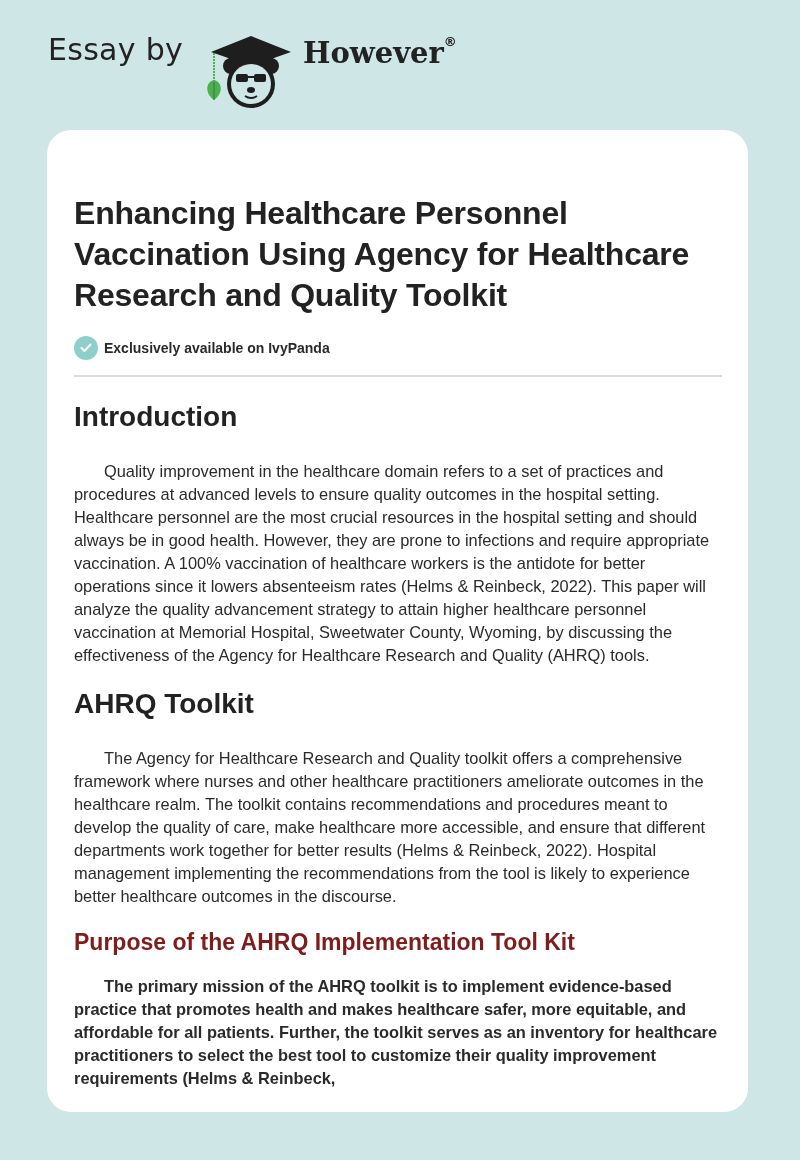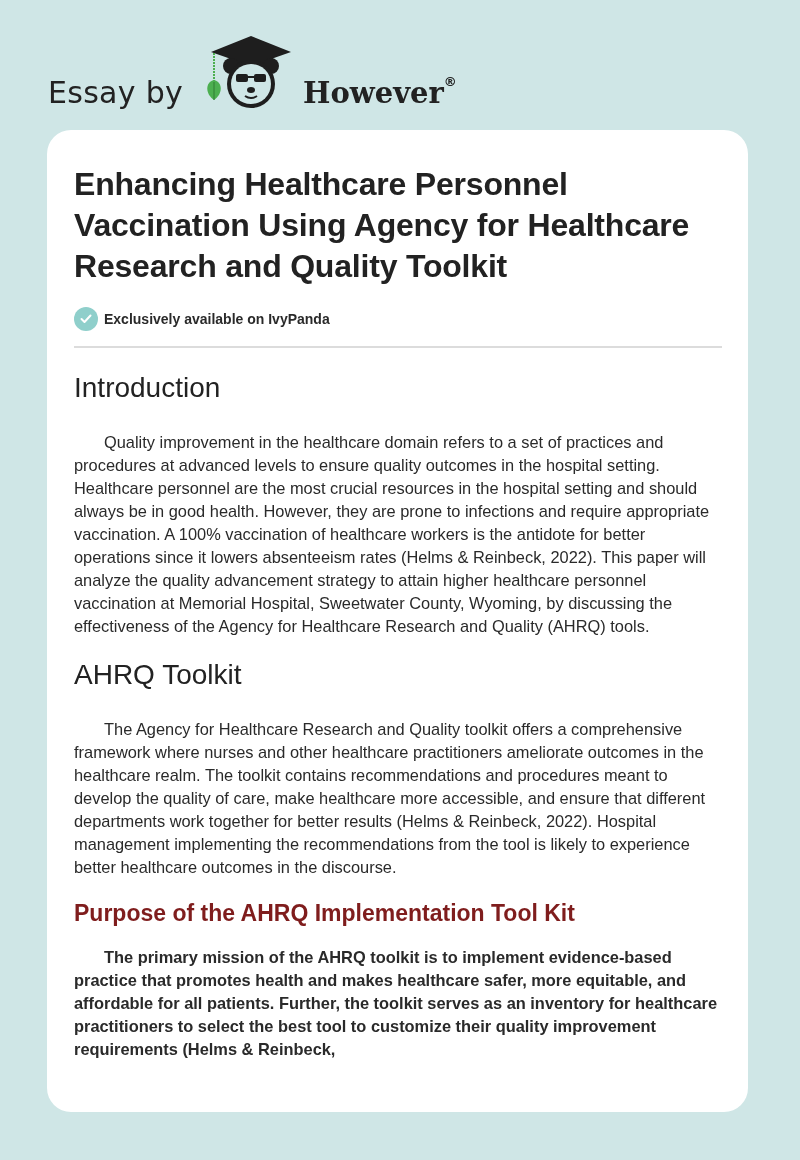--- a/index.html
+++ b/index.html
@@ -14,21 +14,21 @@
       color: #222;
       position: relative;
       overflow: hidden;
     }
     .header {
       position: absolute;
       top: 30px;
       left: 48px;
       height: 80px;
       display: flex;
-      align-items: flex-end;
+      align-items: flex-start;
     }
     .essay-by {
       font-family: "DejaVu Sans", sans-serif;
       font-size: 30px;
       color: #222;
       letter-spacing: 0.3px;
       margin-right: 18px;
       margin-top: 2px;
     }
     .logo-icon {
@@ -56,20 +56,21 @@
       top: 130px;
       left: 47px;
       width: 701px;
       height: 982px;
       background: #ffffff;
       border-radius: 24px;
       overflow: hidden;
     }
     .card-inner {
       padding: 34px 26px 0 27px;
+      margin-top: 29px;
     }
     h1 {
       font-family: "Liberation Sans", sans-serif;
       font-weight: bold;
       font-size: 32px;
       line-height: 41px;
       margin: 0;
       color: #222;
       letter-spacing: -0.2px;
     }
@@ -95,21 +96,21 @@
       color: #2a2a2a;
     }
     .divider {
       height: 2px;
       background: #dcdcdc;
       margin-top: 14px;
       width: 648px;
     }
     h2 {
       font-family: "Liberation Sans", sans-serif;
-      font-weight: normal;
+      font-weight: bold;
       font-size: 28px;
       margin: 0;
       color: #222;
     }
     h3 {
       font-family: "Liberation Sans", sans-serif;
       font-weight: bold;
       font-size: 23px;
       margin: 0;
       color: #7f1d1d;

